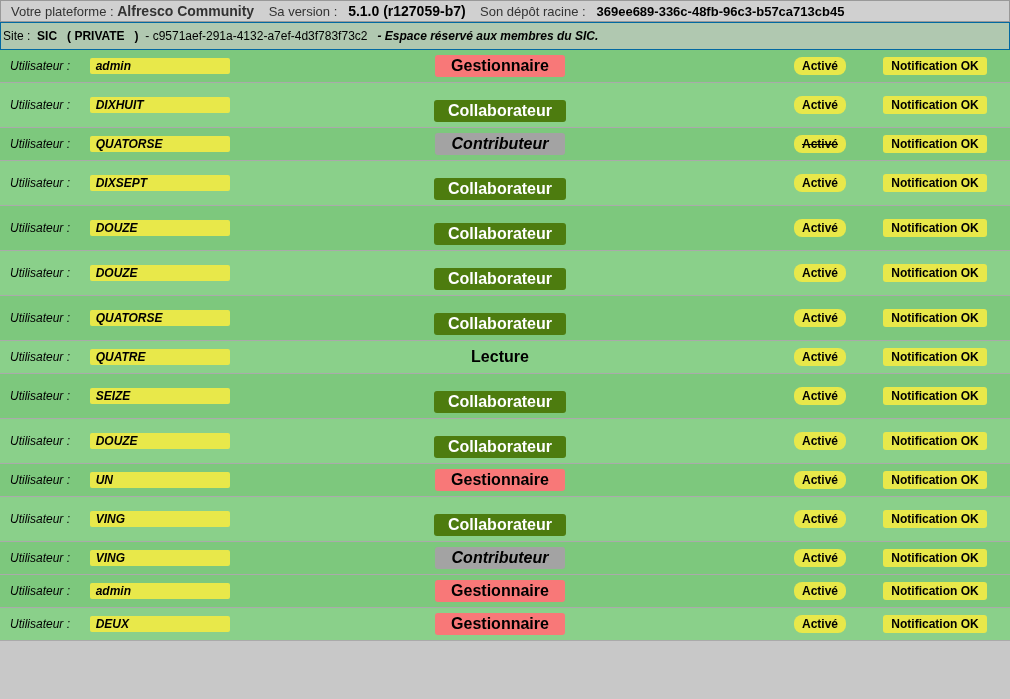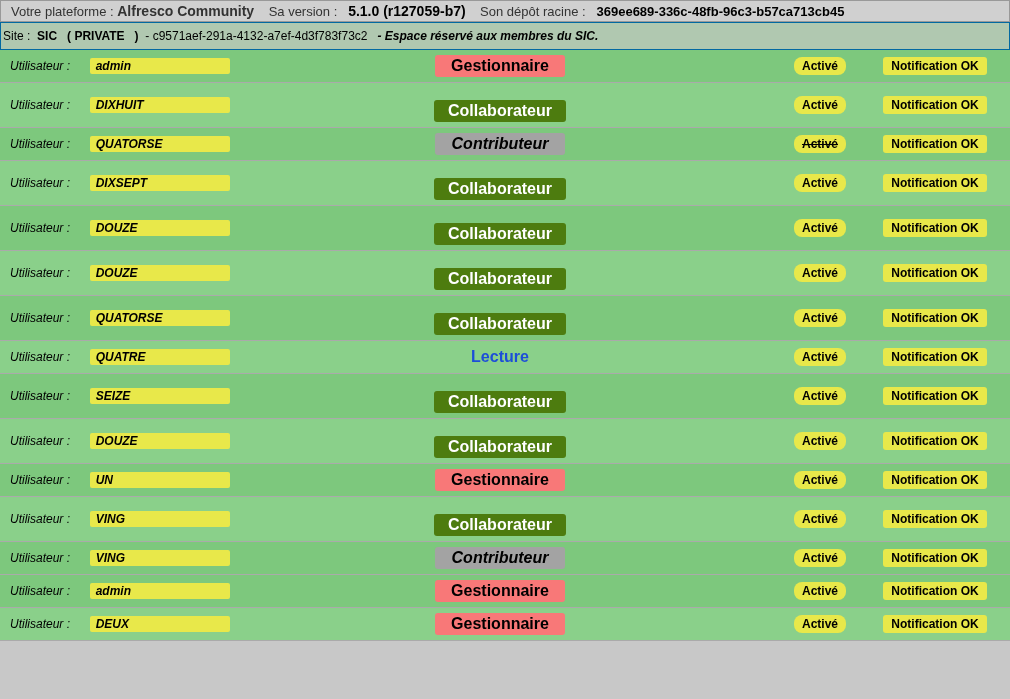--- a/index.html
+++ b/index.html
@@ -73,21 +73,21 @@
       padding: 2px 14px;
       border-radius: 3px;
       font-weight: bold;
       font-size: 16px;
       min-width: 130px;
       text-align: center;
     }
     .role-gestionnaire { background: #f87878; color: #000; }
     .role-collaborateur { background: #4d7c0f; color: #fff; margin-top: 12px; }
     .role-contributeur { background: #a3a3a3; color: #000; font-style: italic; }
-    .role-lecture { color: #1d4ed8; background: transparent; }
+    .role-lecture { color: #000000; background: transparent; }
 
     .status-cell {
       width: 100px;
       text-align: center;
     }
     .status-badge {
       padding: 2px 8px;
       border-radius: 8px;
       font-weight: bold;
       font-size: 12px;

